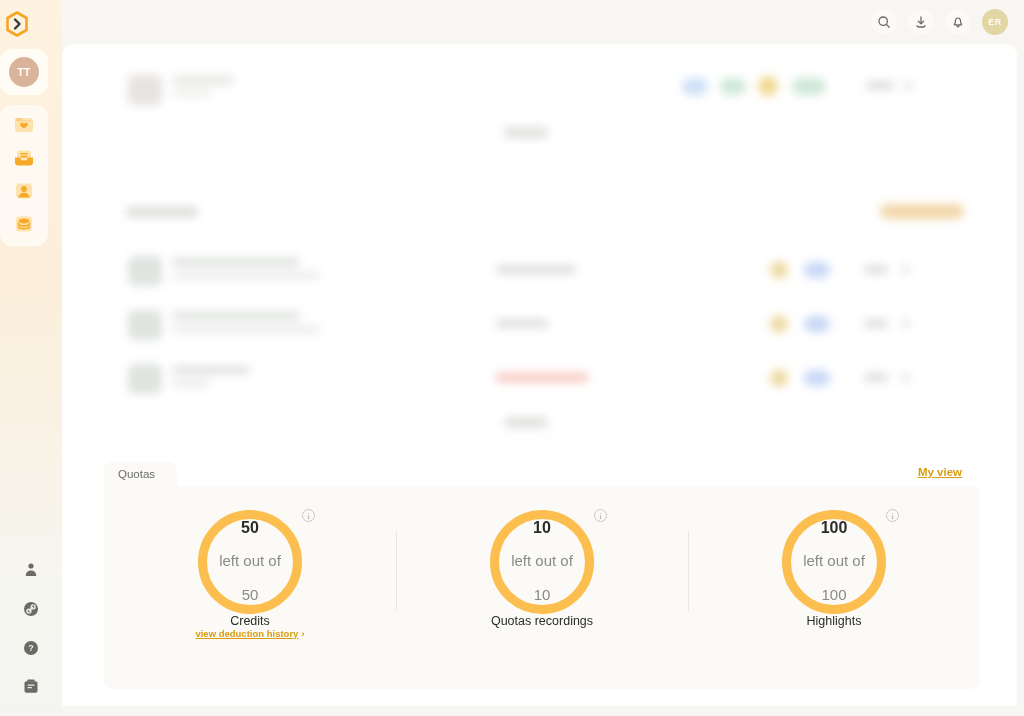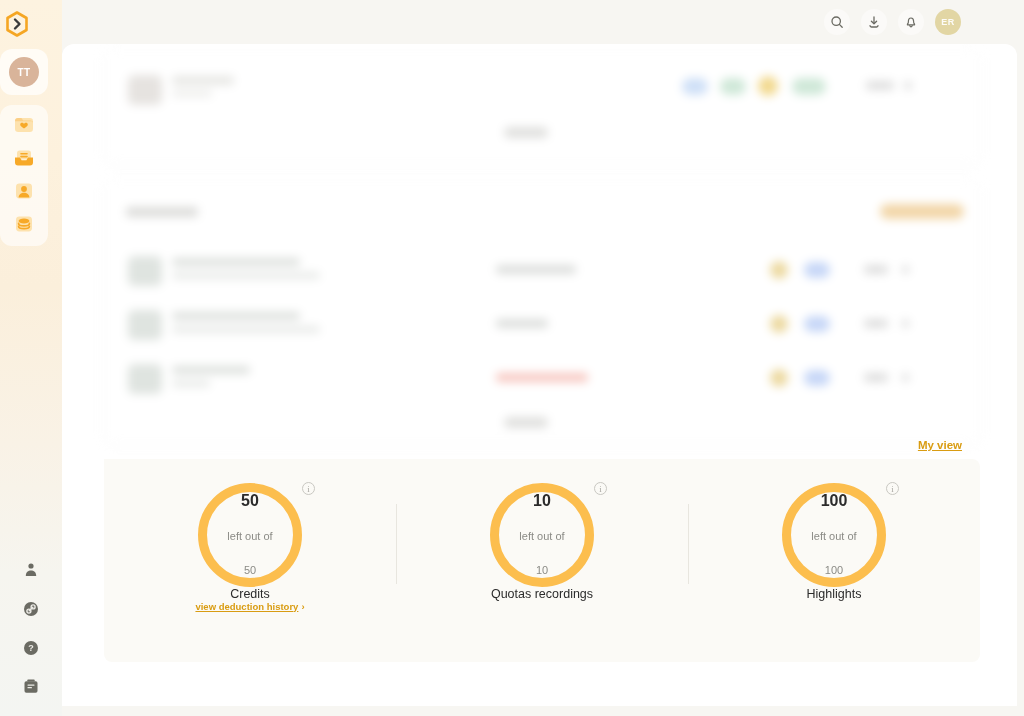--- a/index.html
+++ b/index.html
@@ -89,20 +89,21 @@
   }
 
   
   #topbar {
     position: absolute;
     right: 0; top: 0;
     height: 44px;
     width: 200px;
     display: flex;
     align-items: center;
+    justify-content: flex-end;
     gap: 11px;
     padding-right: 16px;
     z-index: 6;
   }
   .top-btn {
     width: 26px; height: 26px;
     border-radius: 50%;
     background: #fbfaf8;
     display: flex; align-items: center; justify-content: center;
     cursor: pointer;
@@ -232,21 +233,21 @@
     justify-content: space-between;
     background: #fbfaf6;
   }
   .ring-num {
     font-size: 16px;
     font-weight: bold;
     color: #2b2b2b;
     line-height: 1.1;
   }
   .ring-sub {
-    font-size: 11px;
+    font-size: 15px;
     color: #8b8b86;
     line-height: 1.35;
     text-align: center;
   }
   .info-icon {
     position: absolute;
     right: -13px; top: -1px;
     width: 13px; height: 13px;
     border-radius: 50%;
     border: 1px solid #c9c8c2;
@@ -436,20 +437,23 @@
       <div class="sk-circle" style="left:666px; top:190px; width:18px; height:18px; background:#ecd9a0;"></div>
       <div class="sk-pill" style="left:700px; top:191px; width:26px; height:16px; background:#c7d7f7;"></div>
       <div class="sk" style="left:760px; top:194px; width:24px; height:9px; background:#dedede;"></div>
       <div class="sk-circle" style="left:798px; top:194px; width:7px; height:9px; background:#dedede;"></div>
 
       <div class="sk-pill" style="left:400px; top:238px; width:44px; height:11px; background:#e0e0de;"></div>
     </div>
 
     <div id="quota-panel">
 
+      <div id="quota-tabbar">
+        <div id="tab-quotas">Quotas</div>
+      </div>
 
       <div id="quota-body">
 
         <div id="myplan">My view</div>
 
         <div id="quota-grid">
 
           <div class="quota-col">
             <div class="ring-wrap">
               <div class="ring">

